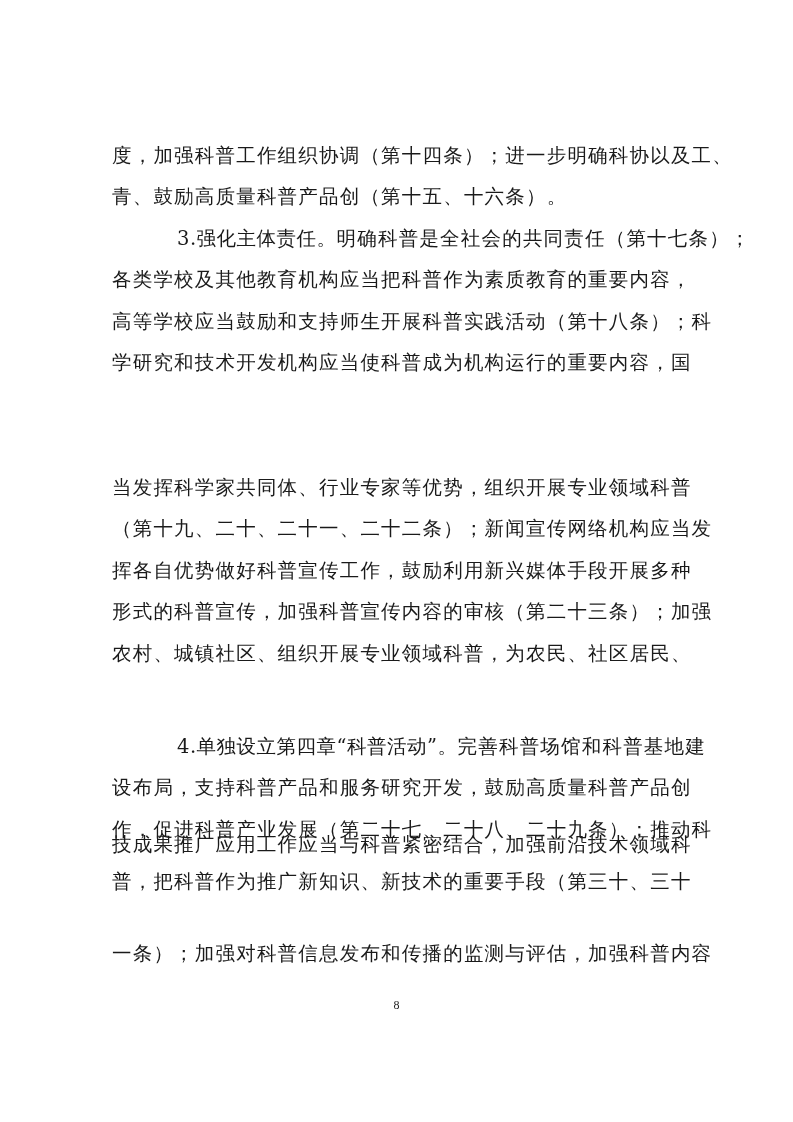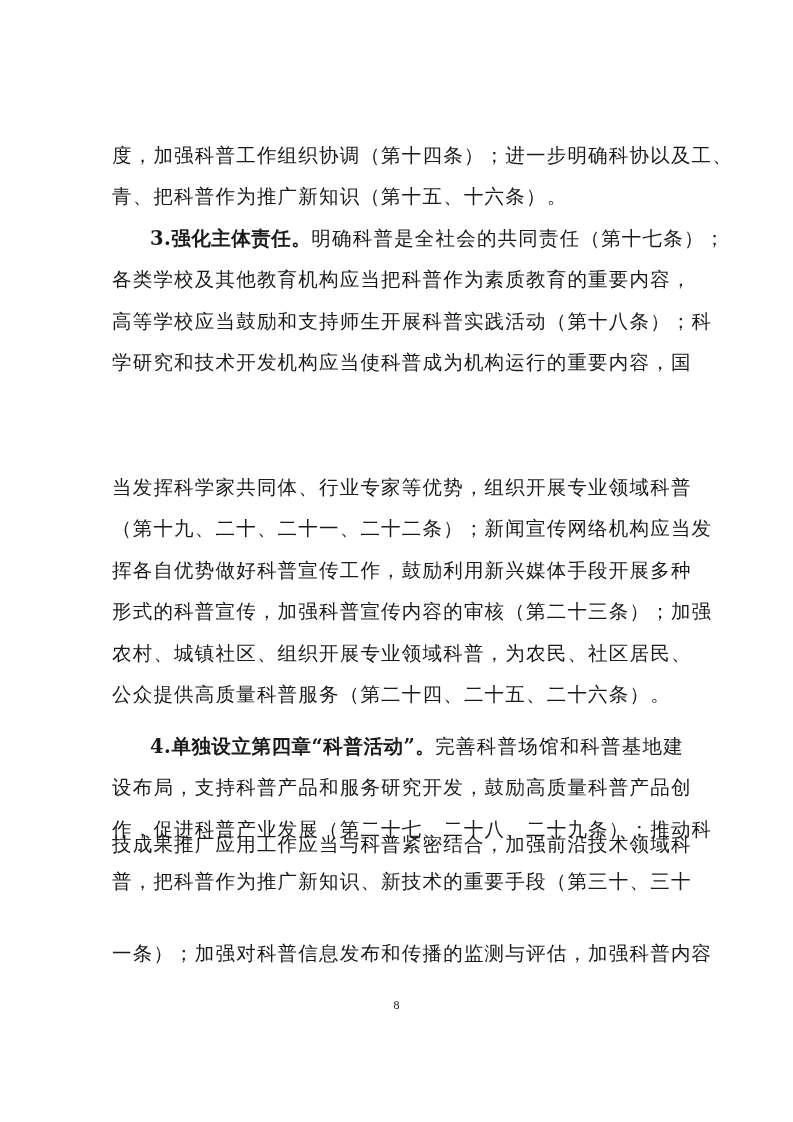--- a/index.html
+++ b/index.html
@@ -4,42 +4,41 @@
   <style>
     html, body { margin: 0; padding: 0; background: #ffffff; }
     body { width: 793px; height: 1122px; position: relative; overflow: hidden;
            font-family: "DejaVu Serif", "Liberation Serif", serif; color: #1a1a1a; }
     .page { position: absolute; left: 0; top: 0; width: 704px; height: 1122px; }
     .line { position: absolute; left: 112px; width: 572px; height: 40px;
             font-size: 19.5px; line-height: 40px; white-space: nowrap;
             letter-spacing: 1.2px; text-align: justify; text-align-last: justify; }
     .line.last { text-align-last: left; }
     .line.indent { left: 150px; width: 534px; }
-    .bold { font-weight: bold; letter-spacing: 0.5px; }
+    .bold { font-weight: normal; letter-spacing: 0.5px; margin-left: 27px; }
     .pagenum { position: absolute; left: 0; width: 793px; top: 998px; text-align: center;
                font-family: "Liberation Serif", serif; font-size: 12px; color: #222; }
   </style>
 </head>
 <body>
 
 <div class="page">
 
   <div class="line" style="top:136px">度，加强科普工作组织协调（第十四条）；进一步明确科协以及工、</div>
-  <div class="line last" style="top:177px">青、把科普作为推广新知识（第十五、十六条）。</div>
+  <div class="line last" style="top:177px">青、鼓励高质量科普产品创（第十五、十六条）。</div>
 
   <div class="line indent" style="top:219px"><span class="bold">3.强化主体责任。</span><span>明确科普是全社会的共同责任（第十七条）；</span></div>
   <div class="line" style="top:260px">各类学校及其他教育机构应当把科普作为素质教育的重要内容，</div>
   <div class="line" style="top:302px">高等学校应当鼓励和支持师生开展科普实践活动（第十八条）；科</div>
   <div class="line" style="top:343px">学研究和技术开发机构应当使科普成为机构运行的重要内容，国</div>
   <div class="line" style="top:468px">当发挥科学家共同体、行业专家等优势，组织开展专业领域科普</div>
   <div class="line" style="top:509px">（第十九、二十、二十一、二十二条）；新闻宣传网络机构应当发</div>
   <div class="line" style="top:551px">挥各自优势做好科普宣传工作，鼓励利用新兴媒体手段开展多种</div>
   <div class="line" style="top:592px">形式的科普宣传，加强科普宣传内容的审核（第二十三条）；加强</div>
   <div class="line" style="top:634px">农村、城镇社区、组织开展专业领域科普，为农民、社区居民、</div>
-  <div class="line last" style="top:675px">公众提供高质量科普服务（第二十四、二十五、二十六条）。</div>
 
   <div class="line indent" style="top:727px"><span class="bold">4.单独设立第四章“科普活动”。</span><span>完善科普场馆和科普基地建</span></div>
   <div class="line" style="top:768px">设布局，支持科普产品和服务研究开发，鼓励高质量科普产品创</div>
   <div class="line" style="top:810px">作，促进科普产业发展（第二十七、二十八、二十九条）；推动科</div>
   <div class="line" style="top:825px">技成果推广应用工作应当与科普紧密结合，加强前沿技术领域科</div>
   <div class="line" style="top:862px">普，把科普作为推广新知识、新技术的重要手段（第三十、三十</div>
   <div class="line" style="top:934px">一条）；加强对科普信息发布和传播的监测与评估，加强科普内容</div>
 
   <div class="pagenum">8</div>
 </div>

